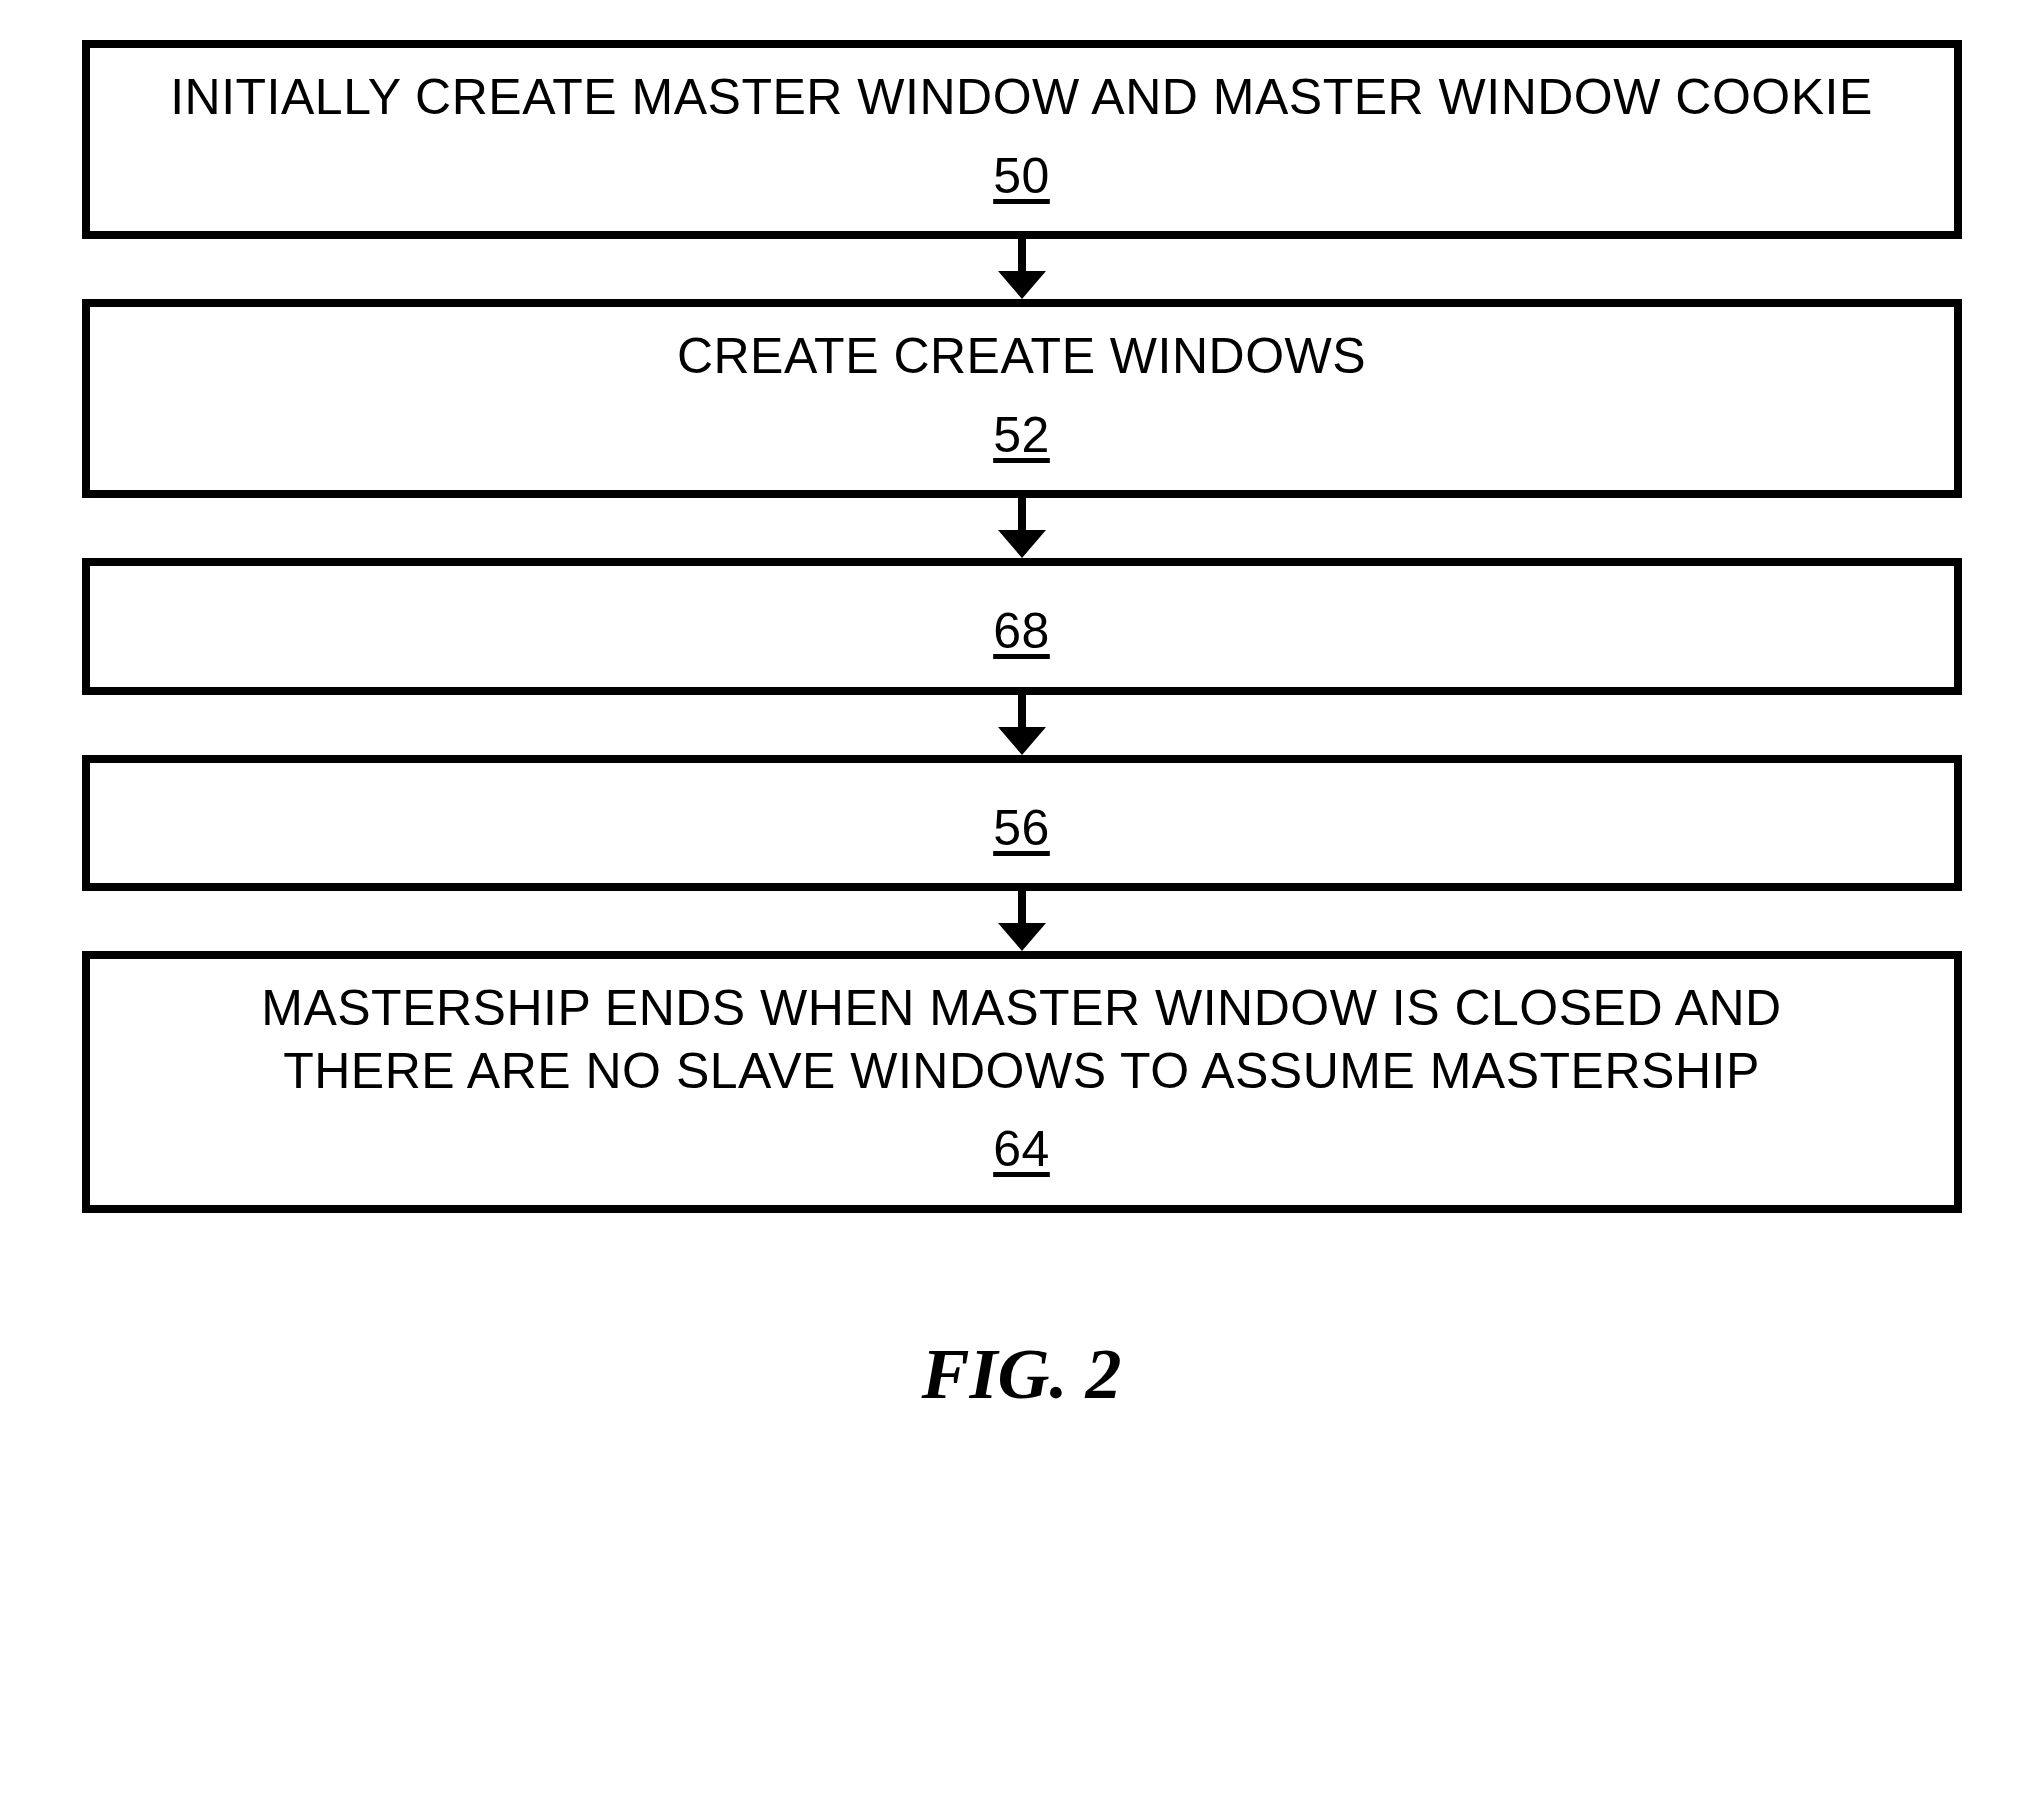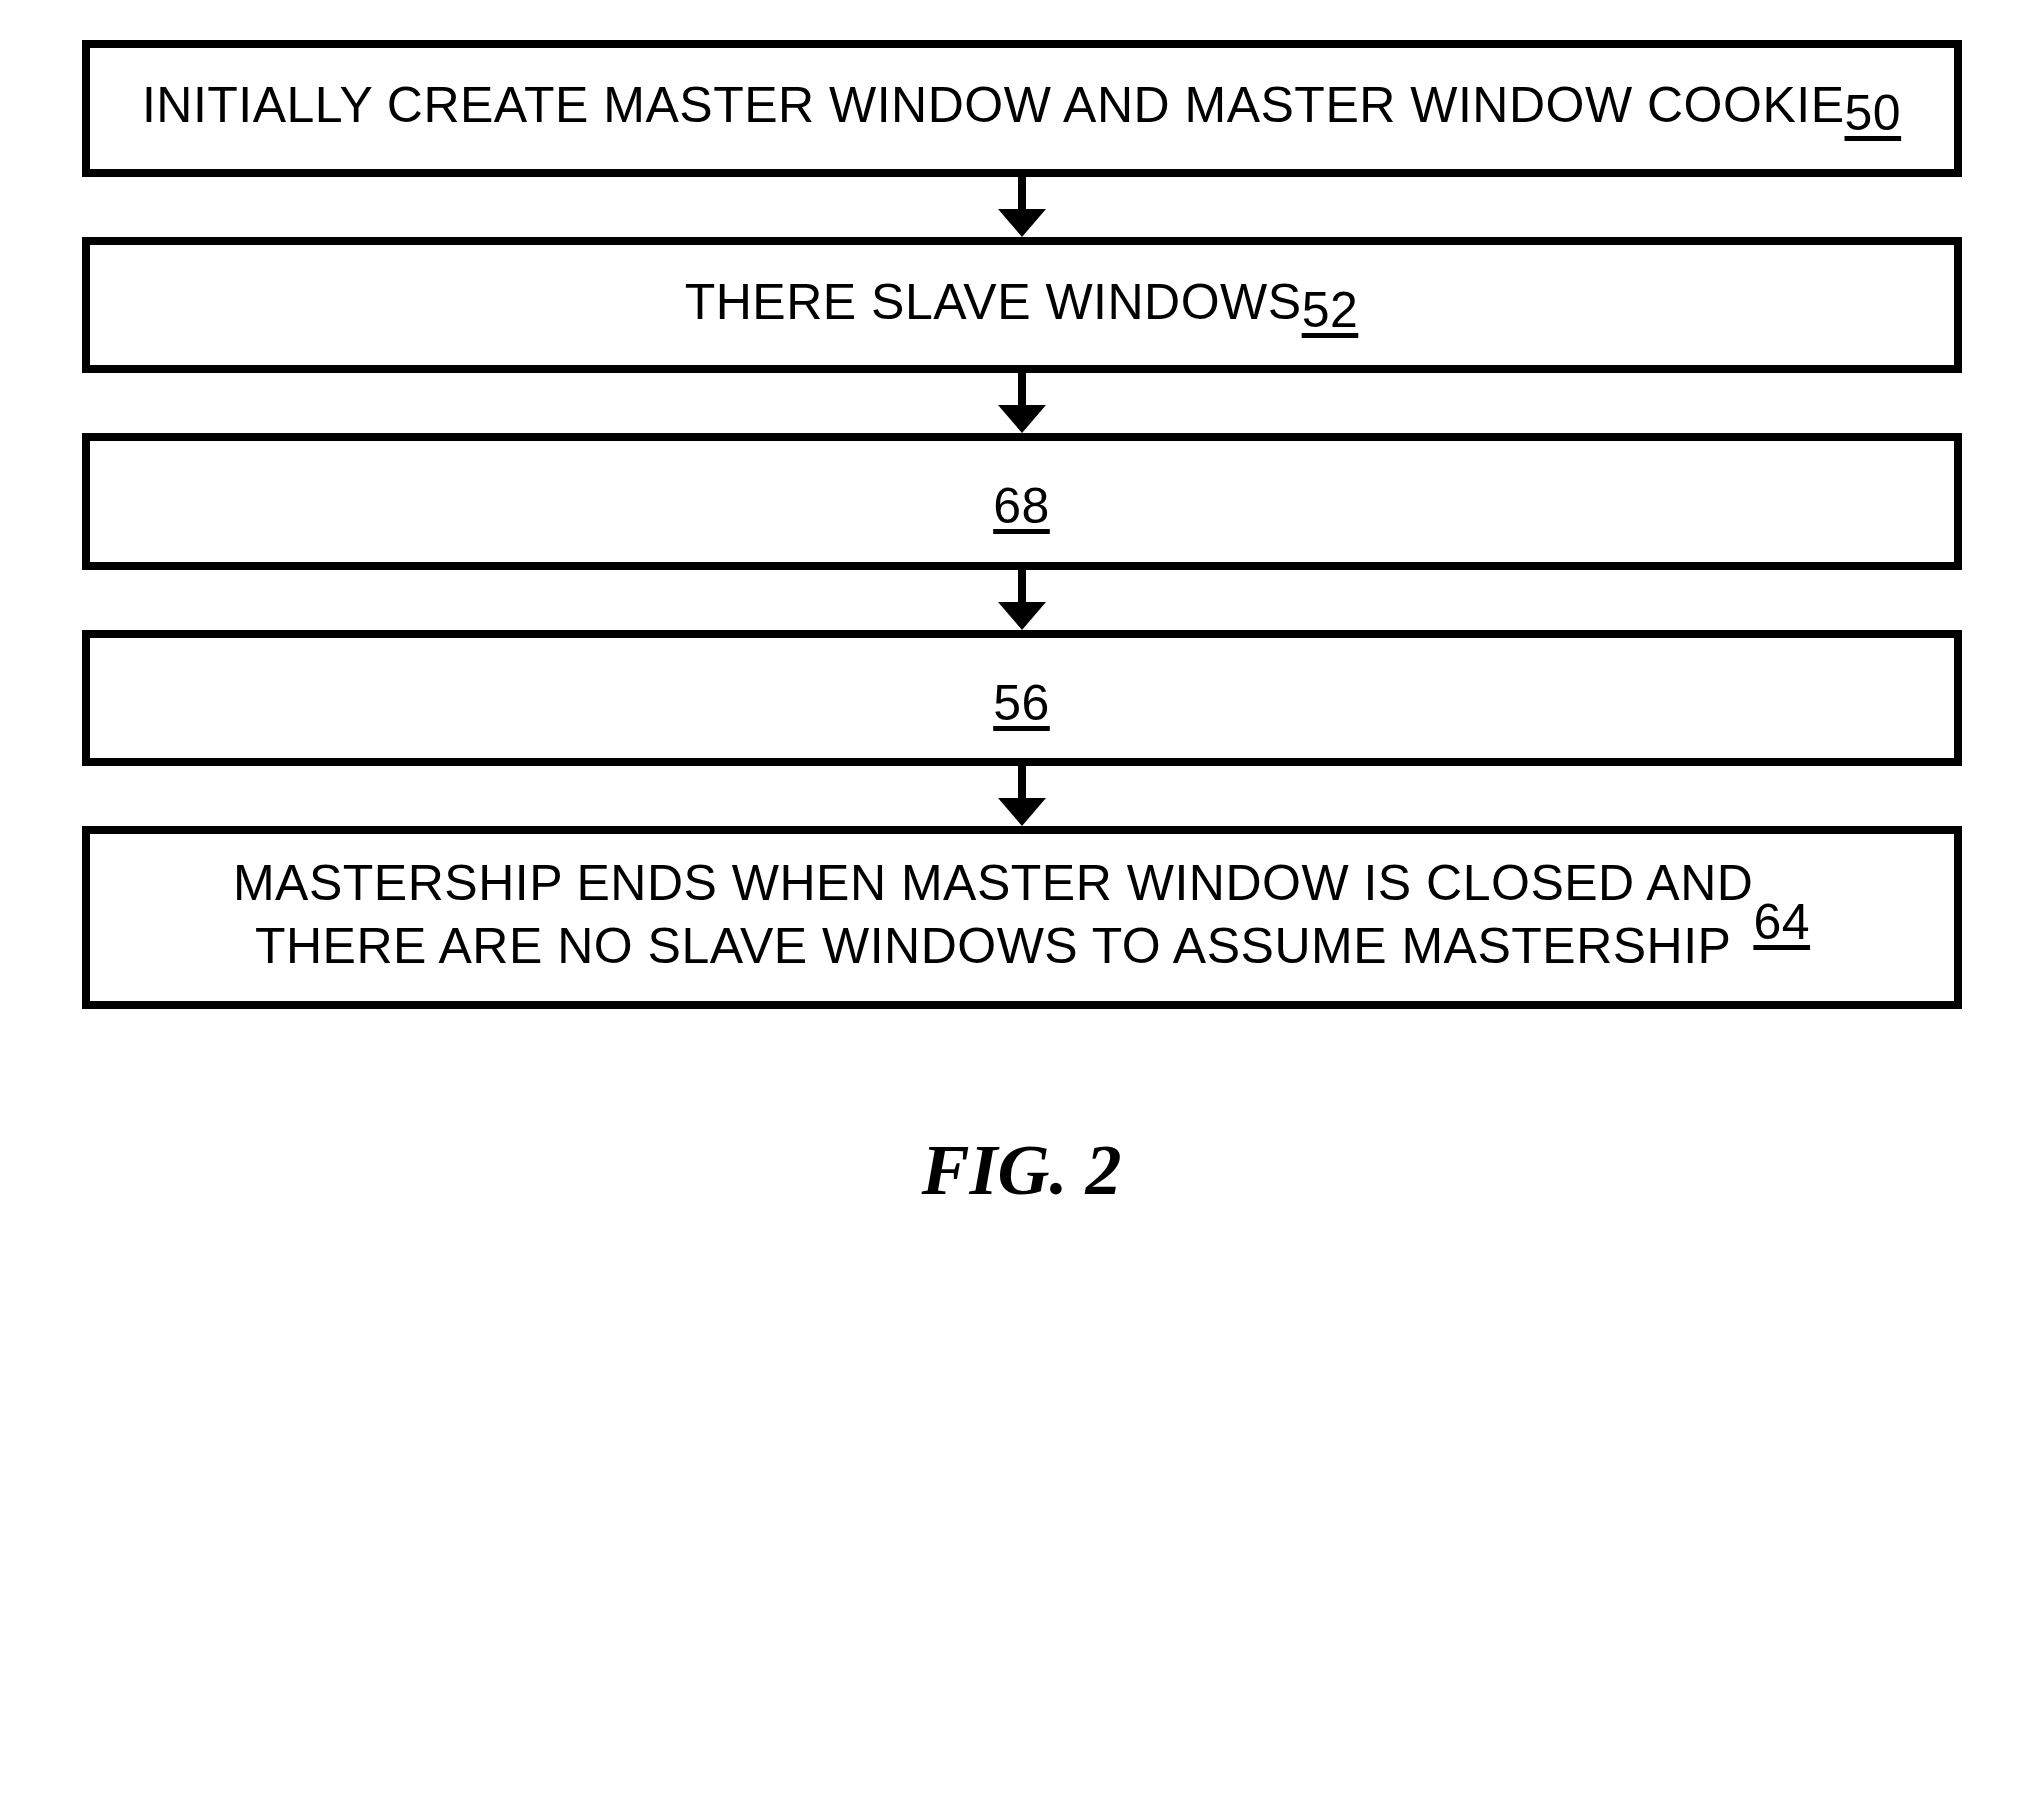--- a/index.html
+++ b/index.html
@@ -19,21 +19,21 @@
     display: flex;
     flex-direction: column;
     align-items: center;
   }
   .box {
     border: 8px solid #000;
     width: 1880px;
     box-sizing: border-box;
     padding: 18px 40px 24px 40px;
     display: flex;
-    flex-direction: row;
+    flex-direction: column;
     align-items: center;
     justify-content: center;
     text-align: center;
     font-size: 50px;
     line-height: 1.25;
     letter-spacing: 0.5px;
   }
   .box .text {
     white-space: pre-line;
   }
@@ -79,21 +79,21 @@
       <div class="text">INITIALLY CREATE MASTER WINDOW AND MASTER WINDOW COOKIE</div>
       <div class="ref">50</div>
     </div>
 
     <div class="arrow">
       <div class="shaft"></div>
         <div class="head"></div>
     </div>
 
     <div class="box">
-      <div class="text">THERE SLAVE WINDOWS</div>
+      <div class="text">CREATE CREATE WINDOWS</div>
       <div class="ref">52</div>
     </div>
 
     <div class="arrow">
       <div class="shaft"></div>
         <div class="head"></div>
     </div>
 
     <div class="box">
       <div class="ref">68</div>

